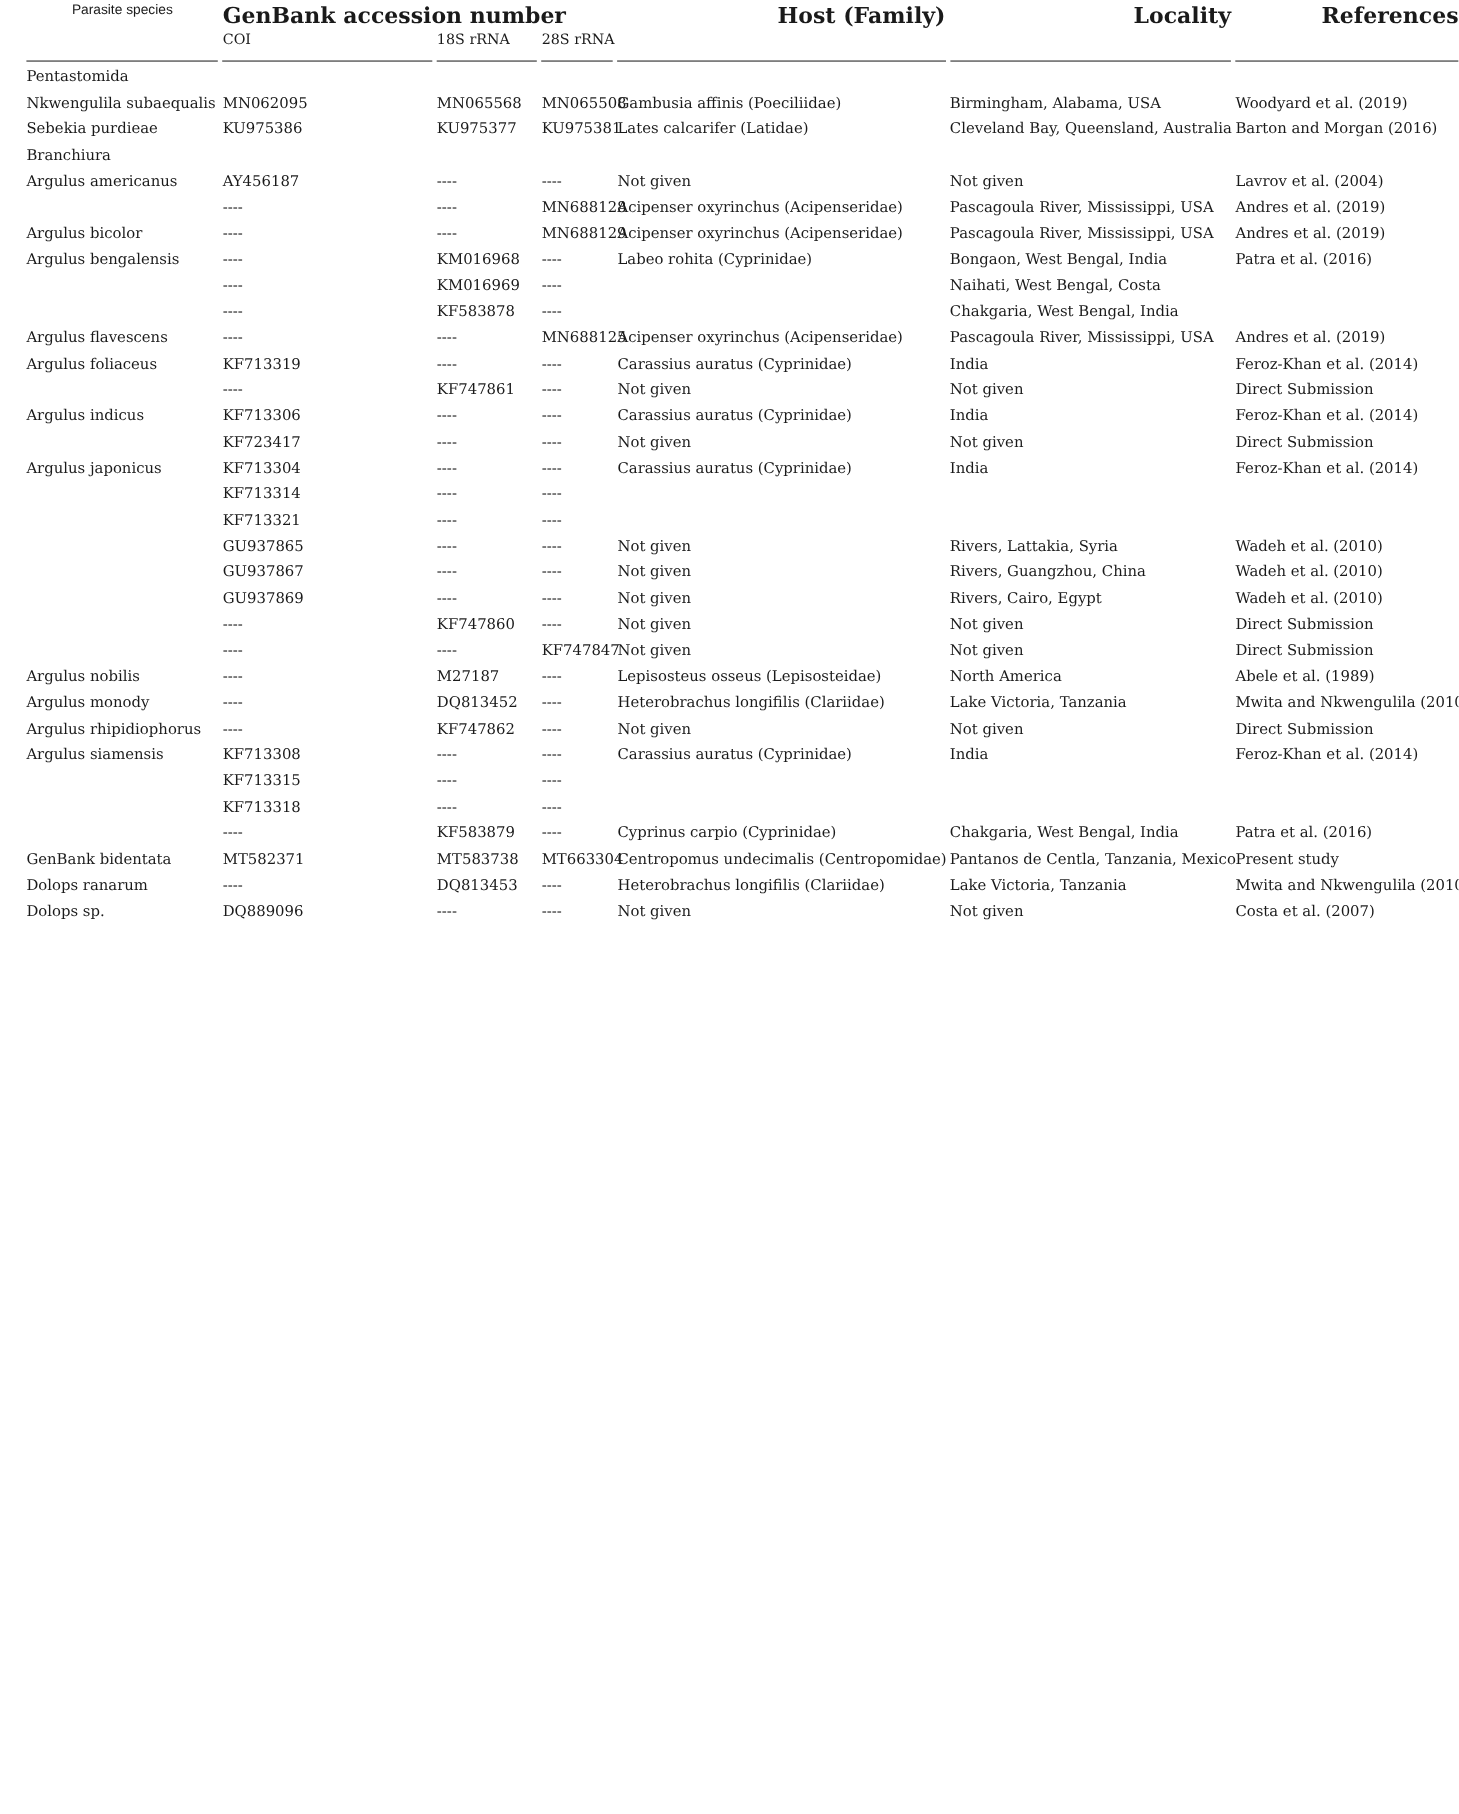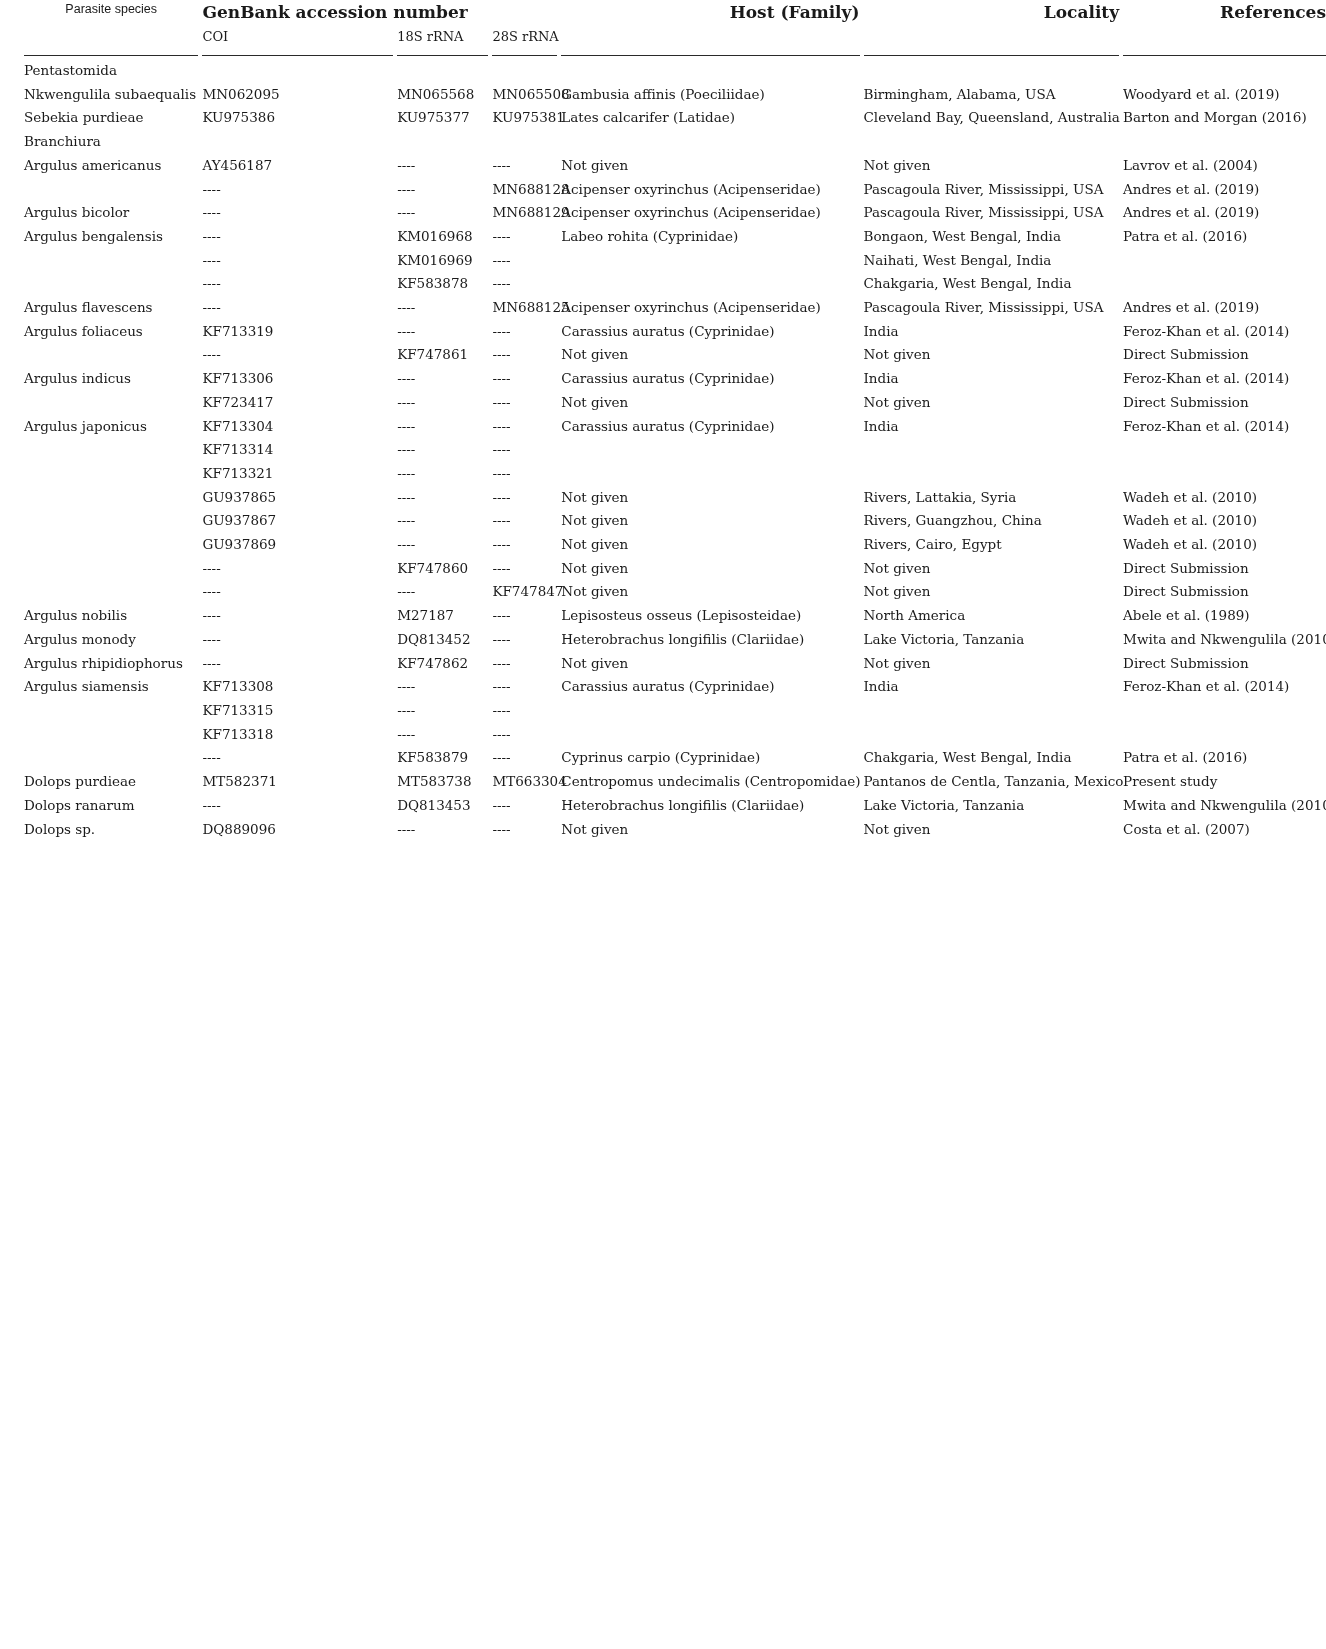--- a/index.html
+++ b/index.html
@@ -43,21 +43,21 @@
     overflow: visible;
     font-size: 13.5px;
   }
   thead th { vertical-align: top; }
   thead tr.h1 th { height: 24px; }
   thead tr.h2 th { height: 26px; }
   th.ruled { border-bottom: 1.5px solid #2a2a2a; }
   th.span2 { vertical-align: top; }
   .hdr-bold {
     font-weight: bold;
-    font-size: 17px;
+    font-size: 20px;
   }
   .hdr-species {
     font-family: "Liberation Sans", sans-serif;
     font-size: 12.5px;
     font-weight: normal;
     text-align: center;
   }
   .hdr-center { text-align: right; }
   .sub-center { text-align: left; font-size: 13px; padding-top: 3px; }
   tbody td {
@@ -168,21 +168,21 @@
     <td>Labeo rohita (Cyprinidae)</td>
     <td>Bongaon, West Bengal, India</td>
     <td>Patra et al. (2016)</td>
   </tr>
         <tr>
     <td></td>
     <td>----</td>
     <td>KM016969</td>
     <td>----</td>
     <td></td>
-    <td>Naihati, West Bengal, India</td>
+    <td>Naihati, West Bengal, Costa</td>
     <td></td>
   </tr>
         <tr>
     <td></td>
     <td>----</td>
     <td>KF583878</td>
     <td>----</td>
     <td></td>
     <td>Chakgaria, West Bengal, India</td>
     <td></td>
@@ -361,21 +361,21 @@
         <tr>
     <td></td>
     <td>----</td>
     <td>KF583879</td>
     <td>----</td>
     <td>Cyprinus carpio (Cyprinidae)</td>
     <td>Chakgaria, West Bengal, India</td>
     <td>Patra et al. (2016)</td>
   </tr>
         <tr>
-    <td>Dolops purdieae</td>
+    <td>GenBank bidentata</td>
     <td>MT582371</td>
     <td>MT583738</td>
     <td>MT663304</td>
     <td>Centropomus undecimalis (Centropomidae)</td>
     <td>Pantanos de Centla, Tanzania, Mexico</td>
     <td>Present study</td>
   </tr>
         <tr>
     <td>Dolops ranarum</td>
     <td>----</td>

